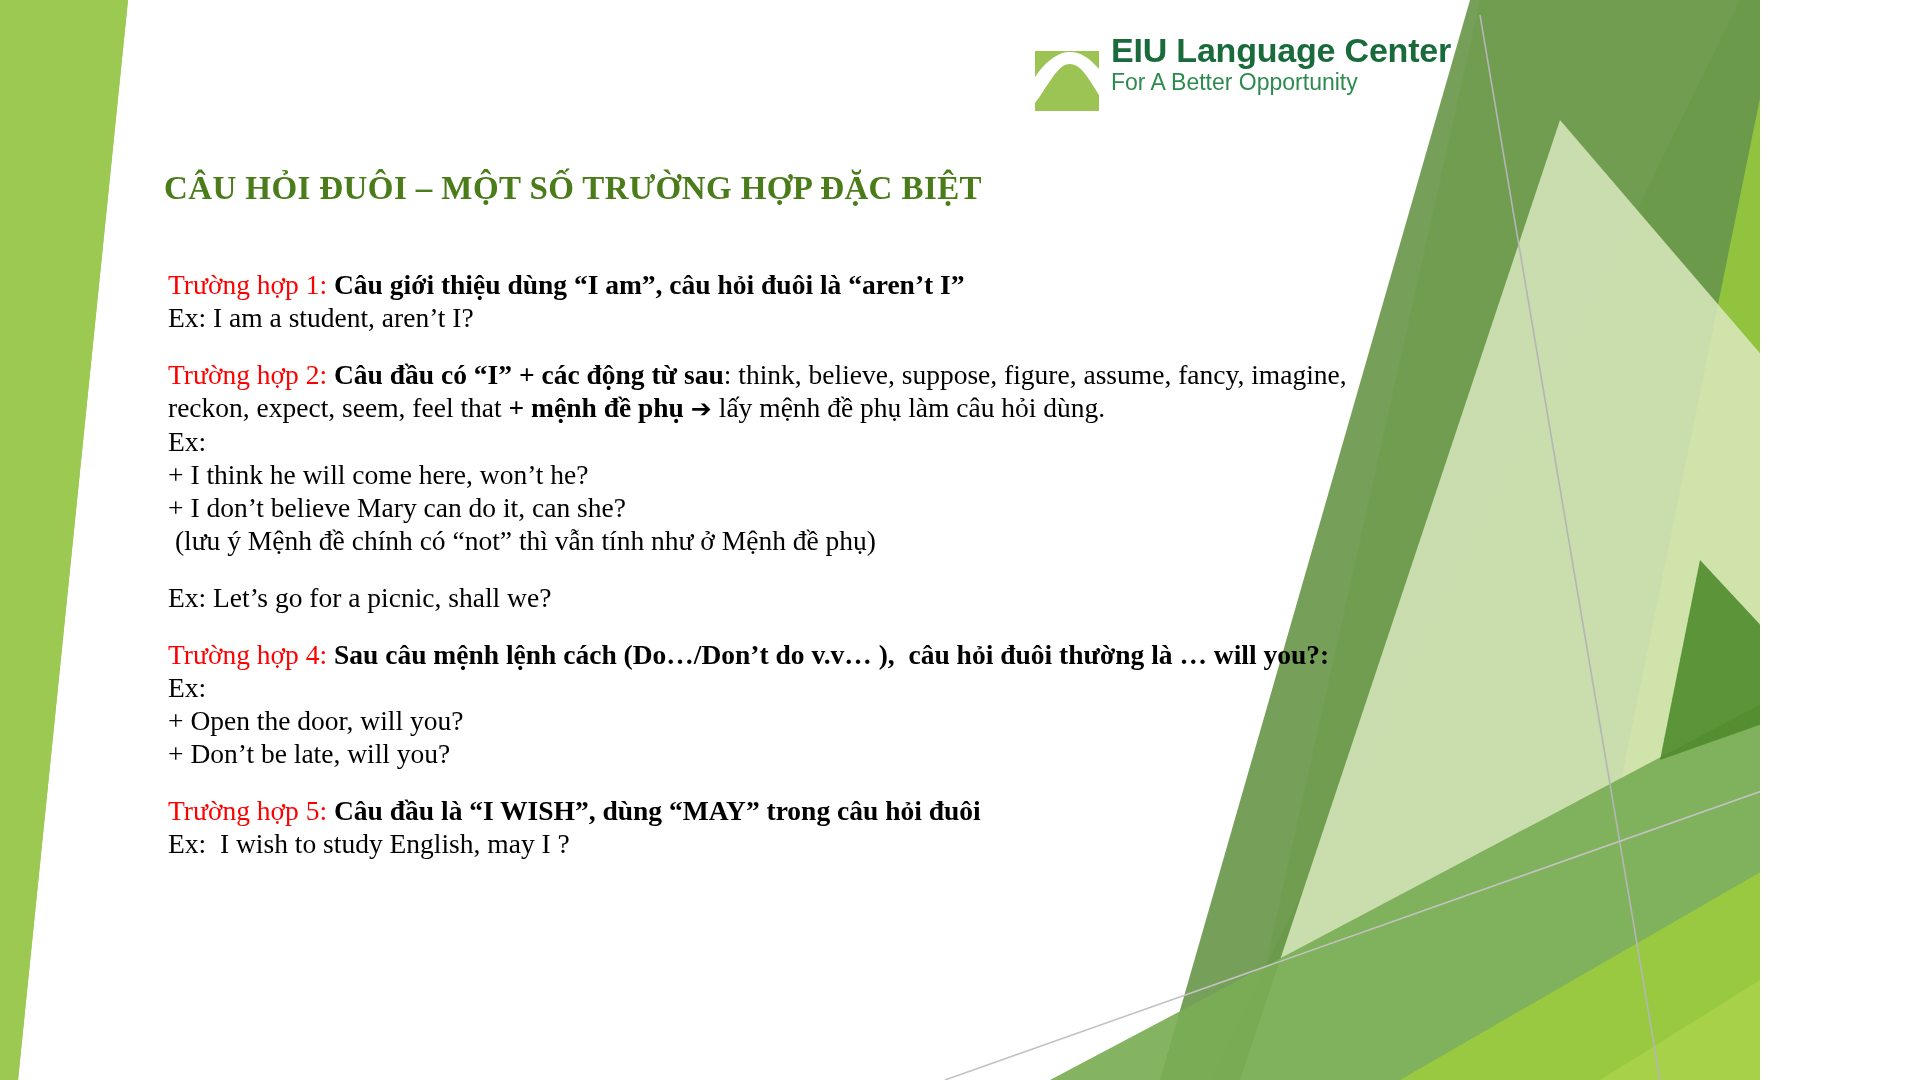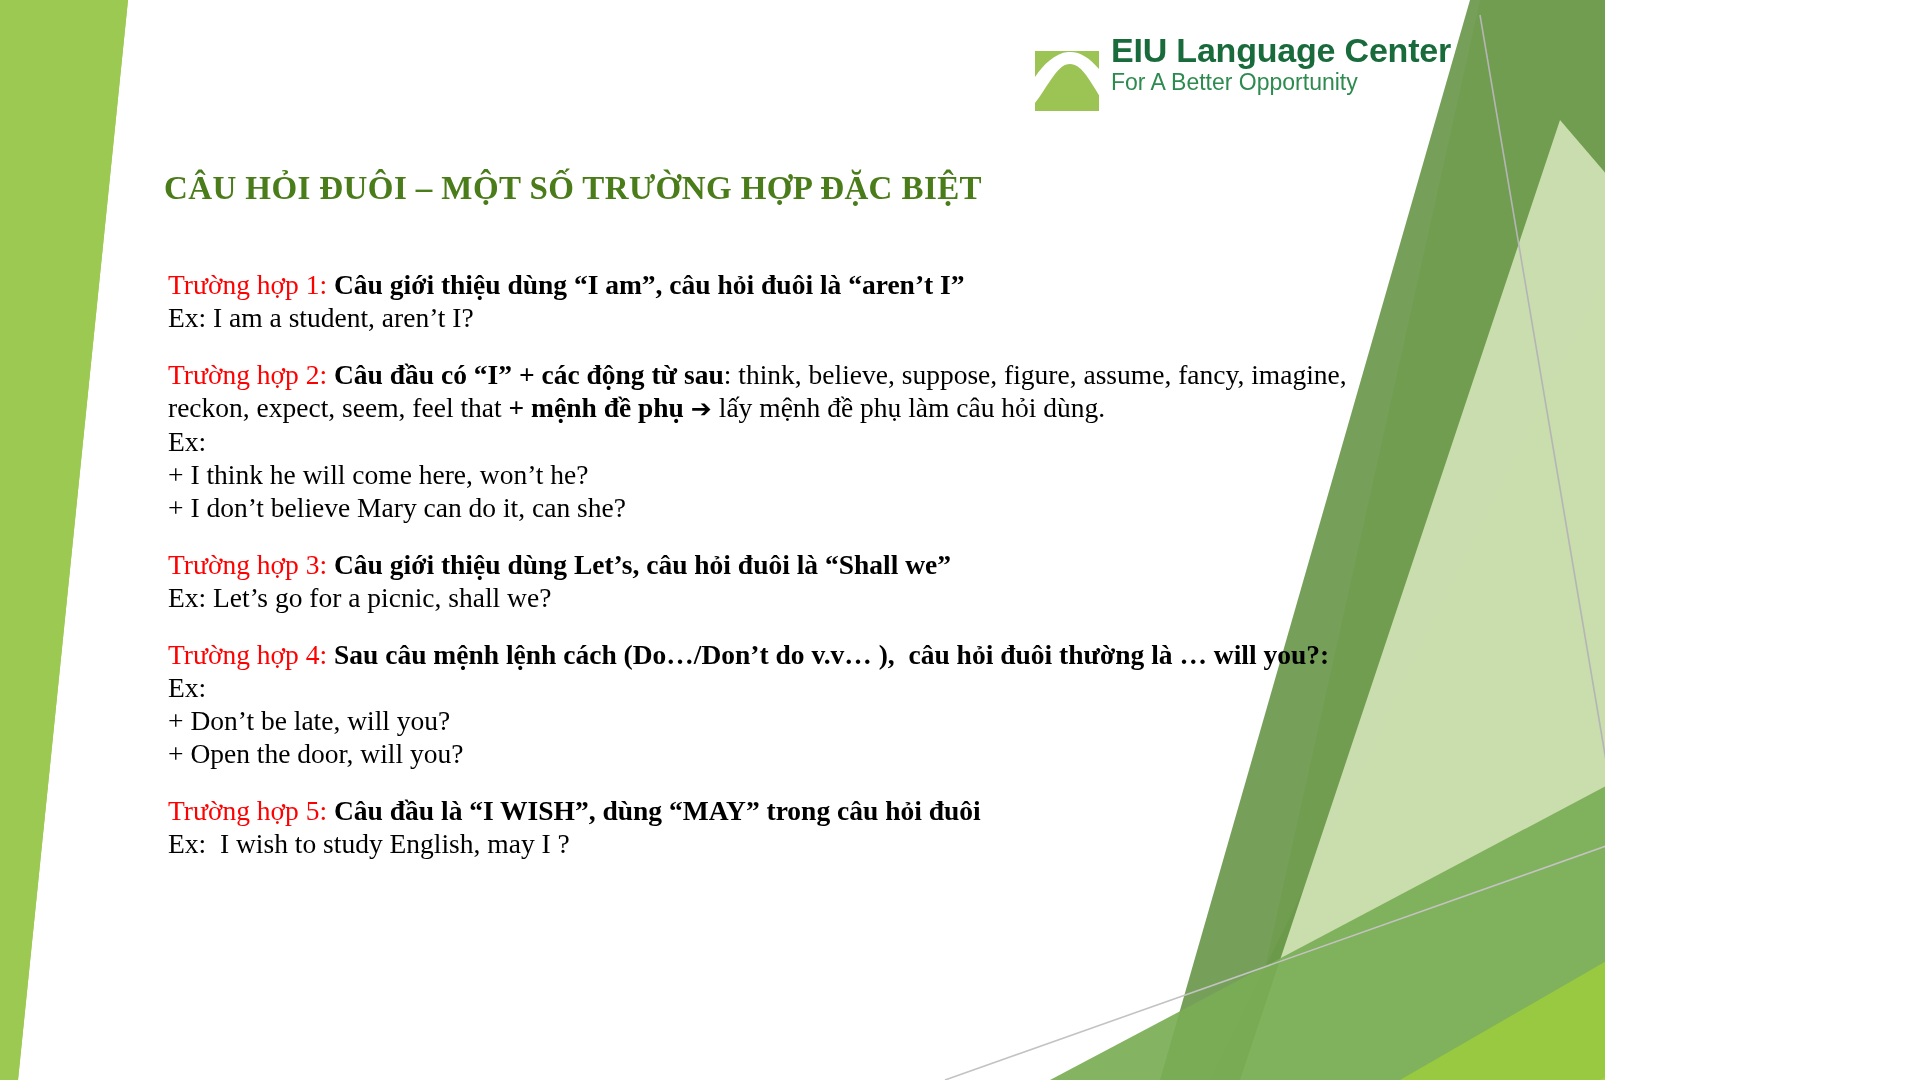--- a/index.html
+++ b/index.html
@@ -11,21 +11,21 @@
     width: 1920px;
     height: 1080px;
     overflow: hidden;
     font-family: "Liberation Serif", "DejaVu Serif", serif;
     position: relative;
   }
 
   #slide {
     position: absolute;
     inset: 0;
-    width: 1605px;
+    width: 1760px;
     height: 1080px;
     background: #ffffff;
     overflow: hidden;
   }
 
   
   .decor-layer {
     position: absolute;
     inset: 0;
     width: 1920px;
@@ -170,32 +170,32 @@
     <div class="case-block">
       <div class="line"><span class="tag">Trường hợp 1:</span><span class="b"> Câu giới thiệu dùng “I am”, câu hỏi đuôi là “aren’t I”</span></div>
       <div class="line">Ex: I am a student, aren’t I?</div>
     </div>
 
     <div class="case-block">
       <div class="line"><span class="tag">Trường hợp 2:</span><span class="b"> Câu đầu có “I” + các động từ sau</span><span>: think, believe, suppose, figure, assume, fancy, imagine, reckon, expect, seem, feel that </span><span class="b">+ mệnh đề phụ</span><span class="arrow"> ➔ </span><span>lấy mệnh đề phụ làm câu hỏi dùng.</span></div>
       <div class="line">Ex:</div>
       <div class="line">+ I think he will come here, won’t he?</div>
       <div class="line">+ I don’t believe Mary can do it, can she?</div>
-    </div>
-
-    <div class="case-block">
-      <div class="line"><span class="tag">Trường hợp 3:</span><span class="b"> Câu giới thiệu dùng Let’s, câu hỏi đuôi là “Shall we”</span></div>
+      <div class="line"> (lưu ý Mệnh đề chính có “not” thì vẫn tính như ở Mệnh đề phụ)</div>
+    </div>
+
+    <div class="case-block">
       <div class="line">Ex: Let’s go for a picnic, shall we?</div>
     </div>
 
     <div class="case-block">
       <div class="line"><span class="tag">Trường hợp 4:</span><span class="b"> Sau câu mệnh lệnh cách (Do…/Don’t do v.v… ),  câu hỏi đuôi thường là … will you?:</span></div>
       <div class="line">Ex:</div>
+      <div class="line">+ Open the door, will you?</div>
       <div class="line">+ Don’t be late, will you?</div>
-      <div class="line">+ Open the door, will you?</div>
     </div>
 
     <div class="case-block">
       <div class="line"><span class="tag">Trường hợp 5:</span><span class="b"> Câu đầu là “I WISH”, dùng “MAY” trong câu hỏi đuôi</span></div>
       <div class="line">Ex:  I wish to study English, may I ?</div>
     </div>
 
   </div>
 </div>
 

